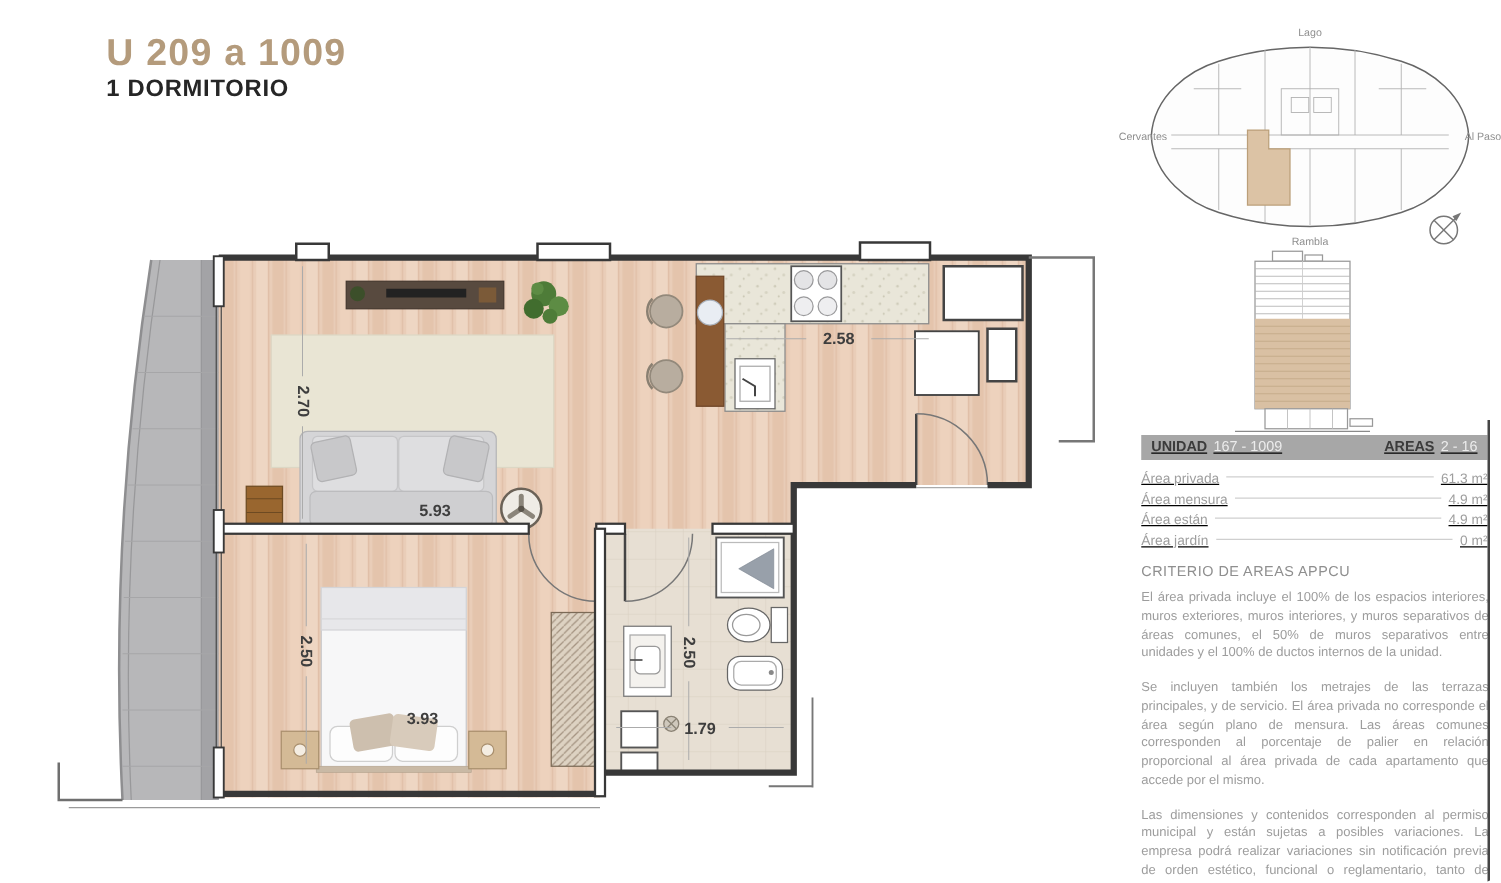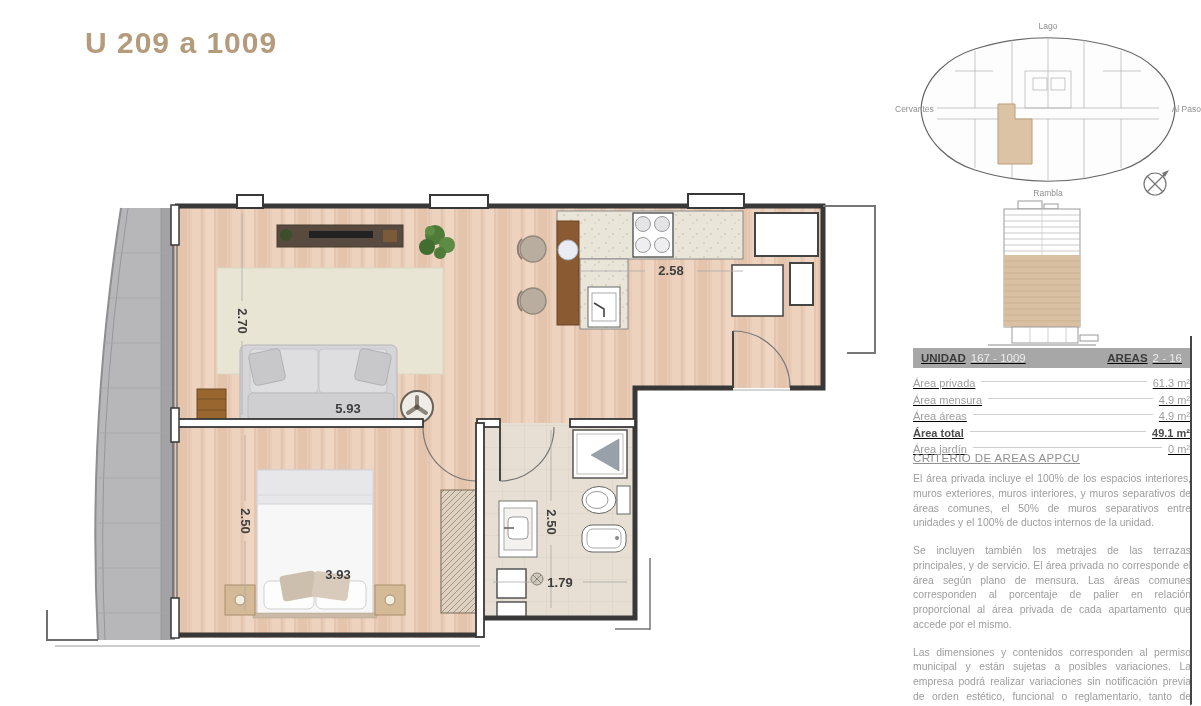--- a/index.html
+++ b/index.html
@@ -15,35 +15,36 @@
          font-size:11.5px;}
   .thead .tl{font-weight:700;color:#3b3b3b;margin-right:5px;}
   .thead .tv{color:#ececec;}
   .thead .sp{flex:1;}
   .arows{margin-top:7px;}
   .arow{display:flex;align-items:center;height:16.5px;font-size:11px;color:#9e9e9e;}
   .arow .aleader{flex:1;border-bottom:1px solid #cfcfcf;margin:0 6px 3px 6px;}
   .arow.total{color:#4c4c4c;font-weight:700;}
   
   #crit{position:absolute;left:913px;top:452px;width:278px;}
-  #crit h3{margin:0 0 8px 0;font-size:11.5px;font-weight:400;color:#8f8f8f;letter-spacing:.4px;text-decoration:underline;}
+  #crit h3{margin:0 0 8px 0;font-size:11.5px;font-weight:400;color:#8f8f8f;letter-spacing:.4px;}
   #crit p{margin:0 0 13px 0;font-size:10.4px;line-height:1.42;color:#9d9d9d;text-align:justify;}
   
   #edge{position:absolute;left:1190px;top:336px;width:2px;height:370px;background:#454545;}
   svg text{font-family:"Liberation Sans",sans-serif;}
   .dim{font-size:13px;font-weight:600;fill:#3e3e3e;}
   .kp-label{font-size:8.5px;fill:#8f8f8f;}
 </style>
 </head>
 <body>
 
 <div id="page">
 
   <div id="hdr">
     <div class="t1">U 209 a 1009</div>
+    <div class="t2">1 DORMITORIO</div>
   </div>
 
   <svg viewBox="-65 0 865 505" style="position:absolute;left:20px;top:183px;width:865px;height:505px;">
     <defs>
       <pattern id="wood" width="40" height="40" patternUnits="userSpaceOnUse">
         <rect width="40" height="40" fill="#e9cdb8"></rect>
         <rect x="0" width="9" height="40" fill="#eed6c3"></rect>
         <rect x="13" width="9" height="40" fill="#e4c4ac"></rect>
         <rect x="27" width="8" height="40" fill="#edd2bd"></rect>
         <line x1="10" y1="0" x2="10" y2="40" stroke="#dbb69e" stroke-width="0.7"></line>
@@ -346,28 +347,23 @@
         <span>Área privada</span>
         <span class="aleader"></span>
         <span>61.3 m²</span>
       </div>
       <div class="arow">
         <span>Área mensura</span>
         <span class="aleader"></span>
         <span>4.9 m²</span>
       </div>
       <div class="arow">
-        <span>Área áreas</span>
+        <span>Área están</span>
         <span class="aleader"></span>
         <span>4.9 m²</span>
-      </div>
-      <div class="arow total">
-        <span>Área total</span>
-        <span class="aleader"></span>
-        <span>49.1 m²</span>
       </div>
       <div class="arow">
         <span>Área jardín</span>
         <span class="aleader"></span>
         <span>0 m²</span>
       </div>
     </div>
   </div>
 
   <div id="crit">

